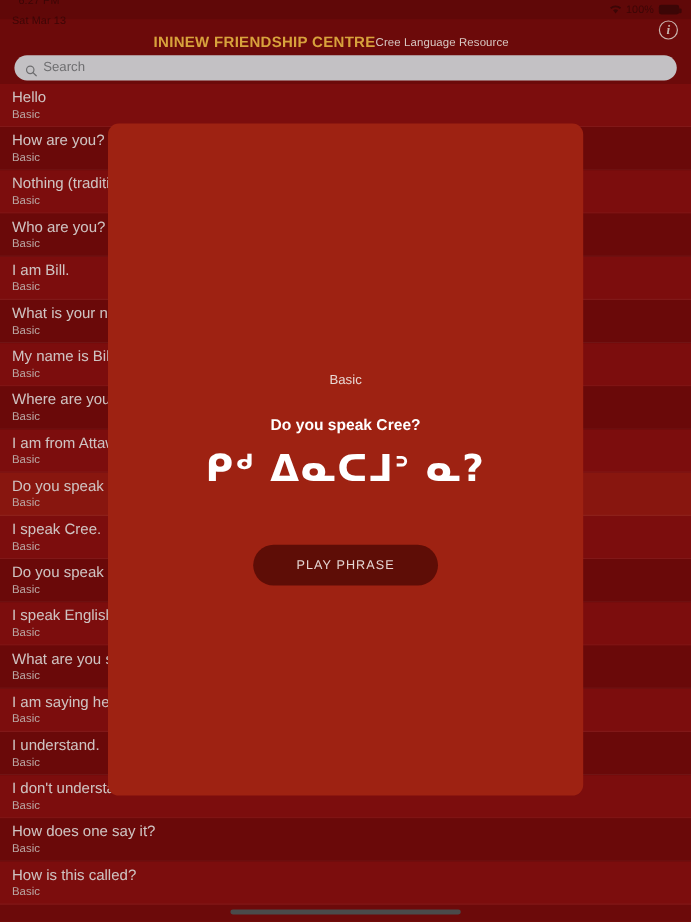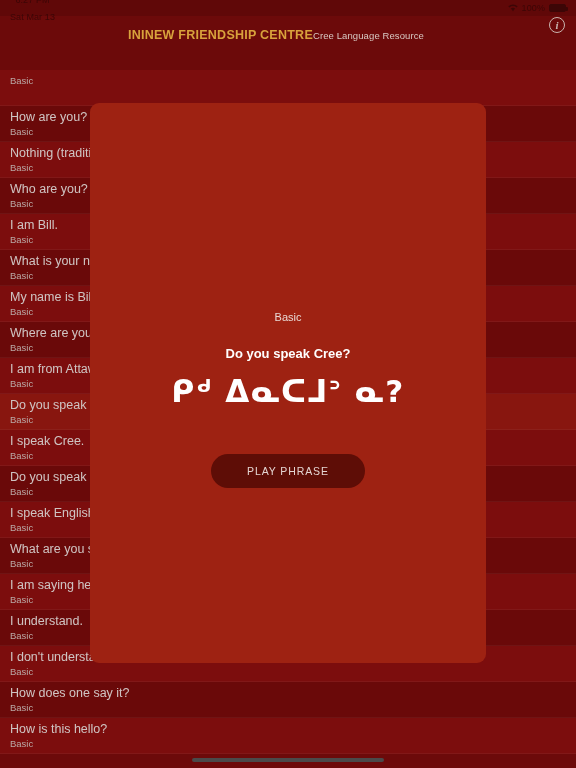--- a/index.html
+++ b/index.html
@@ -197,23 +197,35 @@
   </div>
 
   <div class="header">
     <div class="brand-title">ININEW FRIENDSHIP CENTRE</div>
     <div class="brand-sub">Cree Language Resource</div>
   </div>
   <div class="info-btn">
     <div class="info-circle">i</div>
   </div>
 
+  <div class="searchwrap">
+    <div class="searchbar">
+      <span class="search-ico">
+        <svg width="10" height="10" viewBox="0 0 10 10">
+            <circle cx="4.2" cy="4.2" r="3.1" fill="none" stroke="#6e6e70" stroke-width="1"></circle>
+            <line x1="6.5" y1="6.5" x2="9.2" y2="9.2" stroke="#6e6e70" stroke-width="1.1" stroke-linecap="round"></line>
+          </svg>
+      </span>
+      <span class="search-ph">Search</span>
+    </div>
+  </div>
 
   <div class="list" id="list">
       <div class="row">
+        <div class="row-title">Hello</div>
         <div class="row-sub">Basic</div>
       </div>
       <div class="row alt">
         <div class="row-title">How are you?</div>
         <div class="row-sub">Basic</div>
       </div>
       <div class="row">
         <div class="row-title">Nothing (traditional reply)</div>
         <div class="row-sub">Basic</div>
       </div>
@@ -271,21 +283,21 @@
       </div>
       <div class="row">
         <div class="row-title">I don't understand.</div>
         <div class="row-sub">Basic</div>
       </div>
       <div class="row alt">
         <div class="row-title">How does one say it?</div>
         <div class="row-sub">Basic</div>
       </div>
       <div class="row">
-        <div class="row-title">How is this hello?</div>
+        <div class="row-title">How is this called?</div>
         <div class="row-sub">Basic</div>
       </div>
     </div>
 
   <div class="scrim"></div>
 
   <div class="modal">
     <div class="modal-cat">Basic</div>
     <div class="modal-en">Do you speak Cree?</div>
     <div class="modal-syl">ᑭᒄ ᐃᓇᑕᒧᐣ ᓇ?</div>

